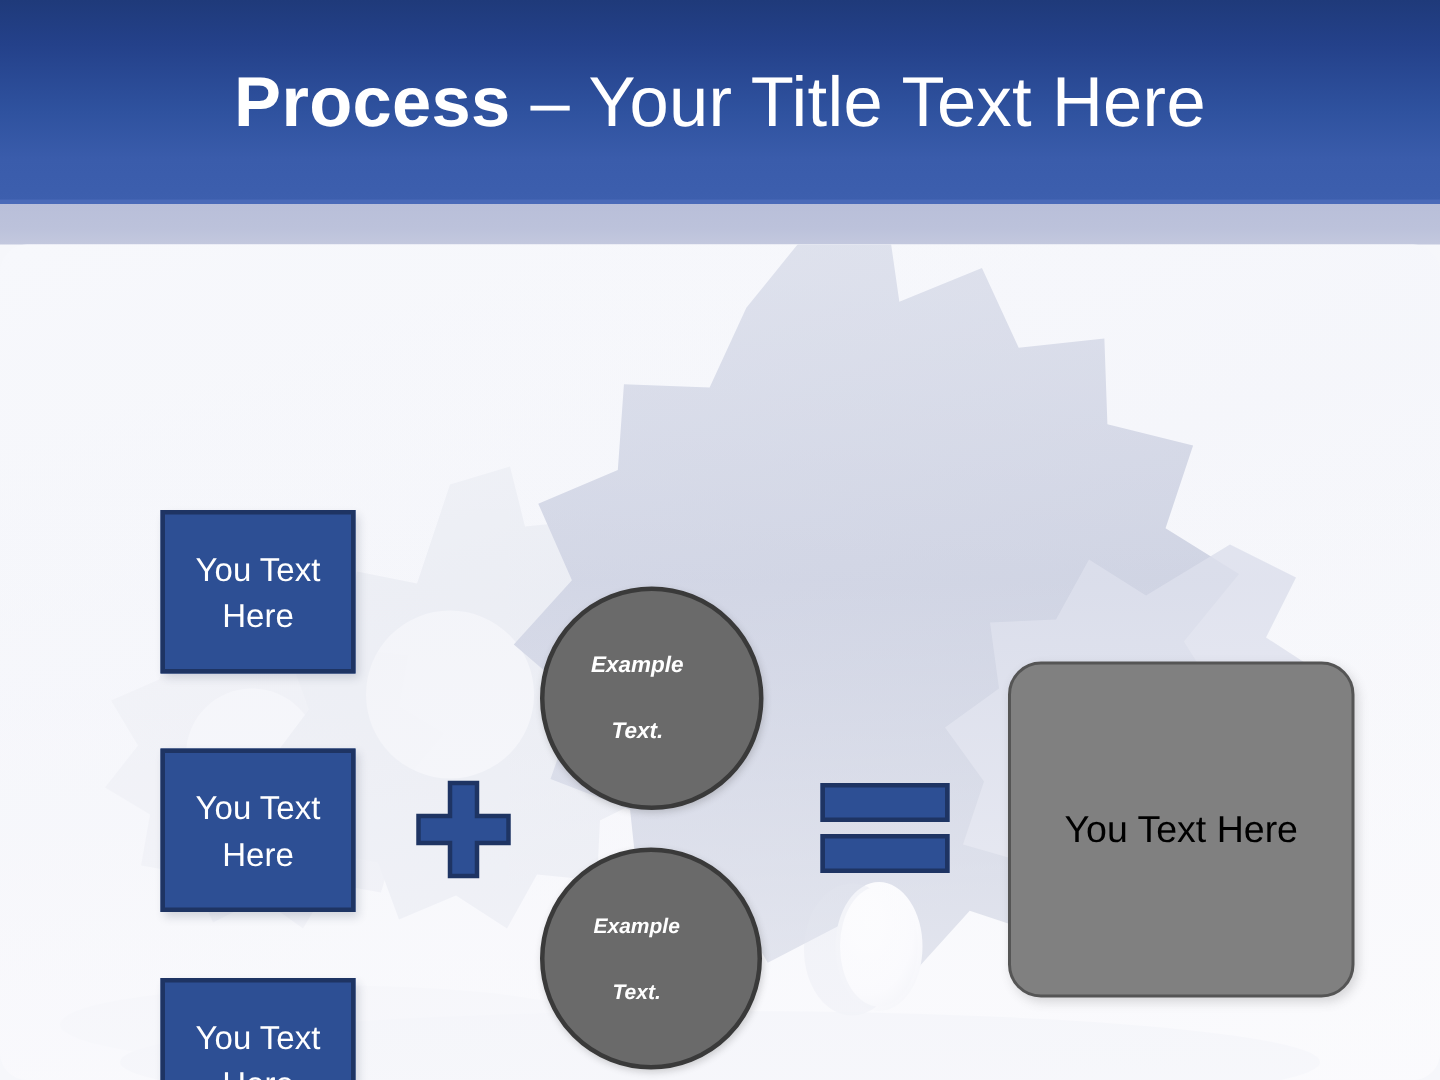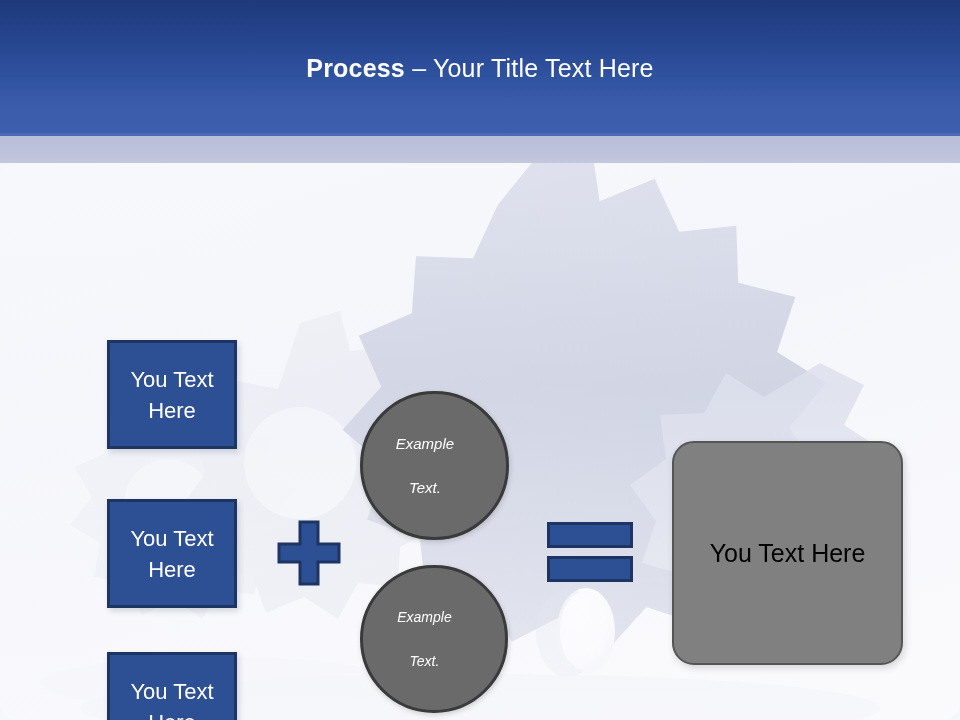--- a/index.html
+++ b/index.html
@@ -38,21 +38,21 @@
     width: 960px;
     height: 27px;
     background: linear-gradient(to bottom, #b9bfd9 0%, #bcc2db 60%, #c3c8de 100%);
   }
   .slide-title {
     position: absolute;
     left: 0; top: 46px;
     width: 960px;
     text-align: center;
     color: #ffffff;
-    font-size: 25px;
+    font-size: 47px;
     line-height: 44px;
     letter-spacing: 0.2px;
     white-space: nowrap;
   }
   .slide-title .t-bold { font-weight: bold; }
   .slide-title .t-rest { font-weight: normal; }
 
   
   .body-bg {
     position: absolute;
@@ -102,21 +102,21 @@
   .gray-circle {
     position: absolute;
     border-radius: 50%;
     background: #6a6a6a;
     border: 3px solid #3a3a3a;
     box-sizing: border-box;
     display: flex;
     align-items: center;
     justify-content: center;
     color: #ffffff;
-    font-weight: normal;
+    font-weight: bold;
     font-style: italic;
     text-align: center;
     line-height: 22px;
     box-shadow: 1px 2px 5px rgba(60,60,60,0.22);
   }
   #circle1 { left: 360px; top: 228px; width: 149px; height: 149px; font-size: 15px; }
   #circle2 { left: 360px; top: 402px; width: 148px; height: 148px; font-size: 14px; }
   .gray-circle span { display: block; width: 84%; }
 
   

